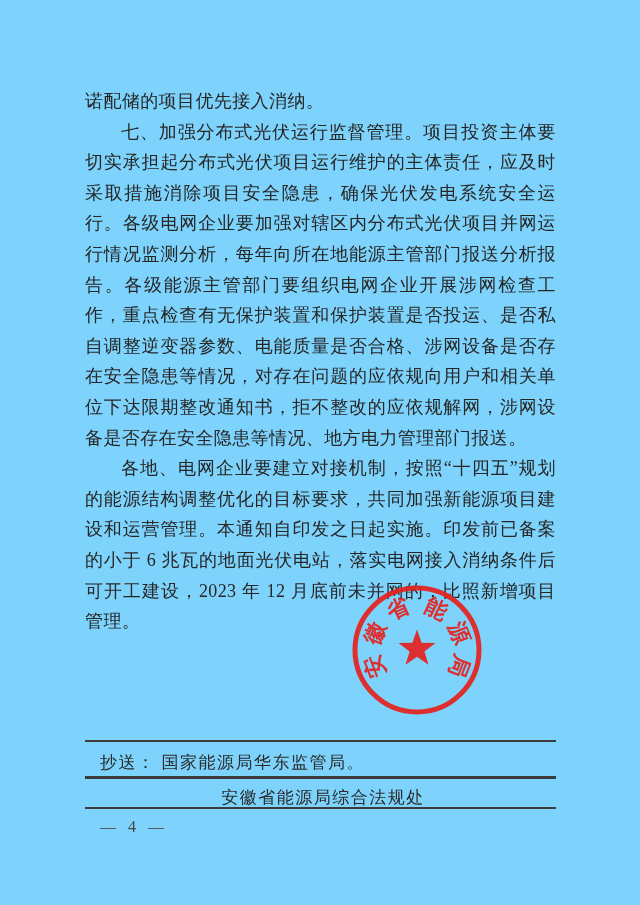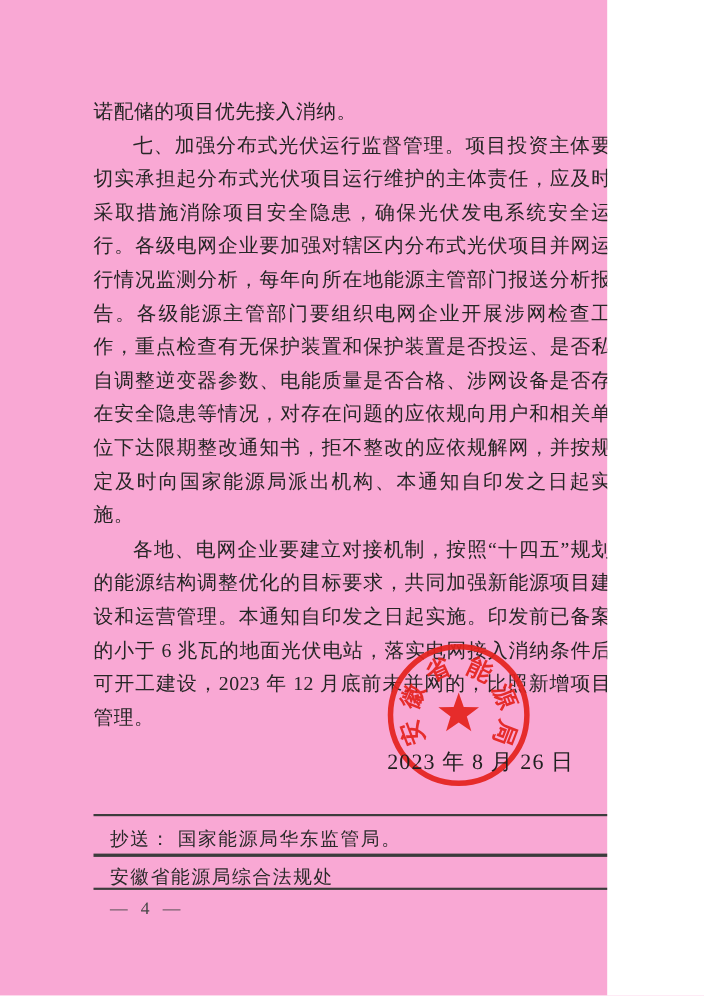--- a/index.html
+++ b/index.html
@@ -1,21 +1,21 @@
 <!DOCTYPE html>
 <html><head>
 <meta charset="utf-8">
 <style>
   * { margin: 0; padding: 0; box-sizing: border-box; }
   html, body { background: #ffffff; }
   .page {
     position: relative;
-    width: 552px;
+    width: 640px;
     height: 905px;
-    background: #f9a8d4;
+    background: #7dd3fc;
     overflow: hidden;
     font-family: "Liberation Serif", "DejaVu Serif", serif;
     color: #262626;
   }
   .body-text {
     position: absolute;
     left: 85px;
     top: 86px;
     width: 471px;
     font-size: 18px;
@@ -80,59 +80,58 @@
     letter-spacing: 1.5px;
     white-space: nowrap;
   }
   .cc-line .cc-value { margin-left: 6px; }
   .issue-line {
     position: absolute;
     top: 46px;
     left: 15px;
     right: 10px;
     display: flex;
-    justify-content: space-between;
+    justify-content: center;
     letter-spacing: 1.5px;
     white-space: nowrap;
   }
   .page-number {
     position: absolute;
     top: 78px;
     left: 15px;
     font-size: 16px;
     color: #474747;
     letter-spacing: 4px;
     white-space: nowrap;
   }
 </style>
 </head>
 <body>
 
 <div class="page">
 
   <div class="body-text">
     <p class="para">诺配储的项目优先接入消纳。</p>
-    <p class="para indent"><span class="para-lead">七、加强分布式光伏运行监督管理。</span><span>项目投资主体要切实承担起分布式光伏项目运行维护的主体责任，应及时采取措施消除项目安全隐患，确保光伏发电系统安全运行。各级电网企业要加强对辖区内分布式光伏项目并网运行情况监测分析，每年向所在地能源主管部门报送分析报告。各级能源主管部门要组织电网企业开展涉网检查工作，重点检查有无保护装置和保护装置是否投运、是否私自调整逆变器参数、电能质量是否合格、涉网设备是否存在安全隐患等情况，对存在问题的应依规向用户和相关单位下达限期整改通知书，拒不整改的应依规解网，并按规定及时向国家能源局派出机构、本通知自印发之日起实施。</span></p>
+    <p class="para indent"><span class="para-lead">七、加强分布式光伏运行监督管理。</span><span>项目投资主体要切实承担起分布式光伏项目运行维护的主体责任，应及时采取措施消除项目安全隐患，确保光伏发电系统安全运行。各级电网企业要加强对辖区内分布式光伏项目并网运行情况监测分析，每年向所在地能源主管部门报送分析报告。各级能源主管部门要组织电网企业开展涉网检查工作，重点检查有无保护装置和保护装置是否投运、是否私自调整逆变器参数、电能质量是否合格、涉网设备是否存在安全隐患等情况，对存在问题的应依规向用户和相关单位下达限期整改通知书，拒不整改的应依规解网，涉网设备是否存在安全隐患等情况、地方电力管理部门报送。</span></p>
     <p class="para indent">各地、电网企业要建立对接机制，按照“十四五”规划的能源结构调整优化的目标要求，共同加强新能源项目建设和运营管理。本通知自印发之日起实施。印发前已备案的小于 6 兆瓦的地面光伏电站，落实电网接入消纳条件后可开工建设，2023 年 12 月底前未并网的，比照新增项目管理。</p>
   </div>
 
   <div class="seal">
     <svg viewBox="0 0 136 136" xmlns="http://www.w3.org/2000/svg">
       <circle cx="68" cy="68" r="62" fill="none" stroke="#e5231f" stroke-width="5"></circle>
       <polygon fill="#e5231f" transform="translate(68,67)" points="0,-19.5 4.6,-6.3 18.5,-6.0 7.4,2.4 11.5,15.8 0,7.8 -11.5,15.8 -7.4,2.4 -18.5,-6.0 -4.6,-6.3"></polygon>
       <text fill="#e5231f" text-anchor="middle" dominant-baseline="central" transform="translate(25.5,84.3) rotate(-111)">安</text>
       <text fill="#e5231f" text-anchor="middle" dominant-baseline="central" transform="translate(25.8,51.0) rotate(-68)">徽</text>
       <text fill="#e5231f" text-anchor="middle" dominant-baseline="central" transform="translate(48.8,26.8) rotate(-25)">省</text>
       <text fill="#e5231f" text-anchor="middle" dominant-baseline="central" transform="translate(87.2,26.8) rotate(25)">能</text>
       <text fill="#e5231f" text-anchor="middle" dominant-baseline="central" transform="translate(110.2,51.0) rotate(68)">源</text>
       <text fill="#e5231f" text-anchor="middle" dominant-baseline="central" transform="translate(110.5,84.3) rotate(111)">局</text>
     </svg>
   </div>
 
-  <div class="seal-date">2023 年 8 月 26 日</div>
 
   <div class="footer">
     <div class="rule rule-1"></div>
     <div class="cc-line">
       <span class="cc-label">抄送：</span><span class="cc-value">国家能源局华东监管局。</span>
     </div>
     <div class="rule rule-2"></div>
     <div class="issue-line">
       <span>安徽省能源局综合法规处</span>
     </div>

